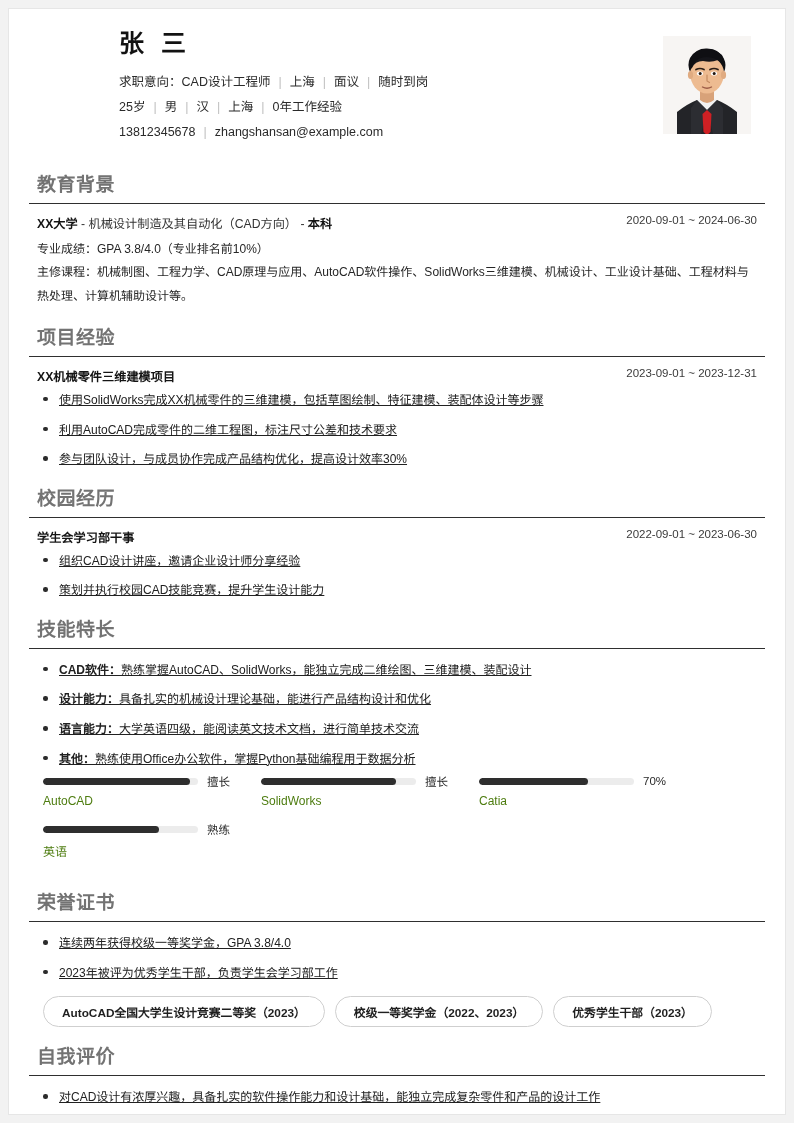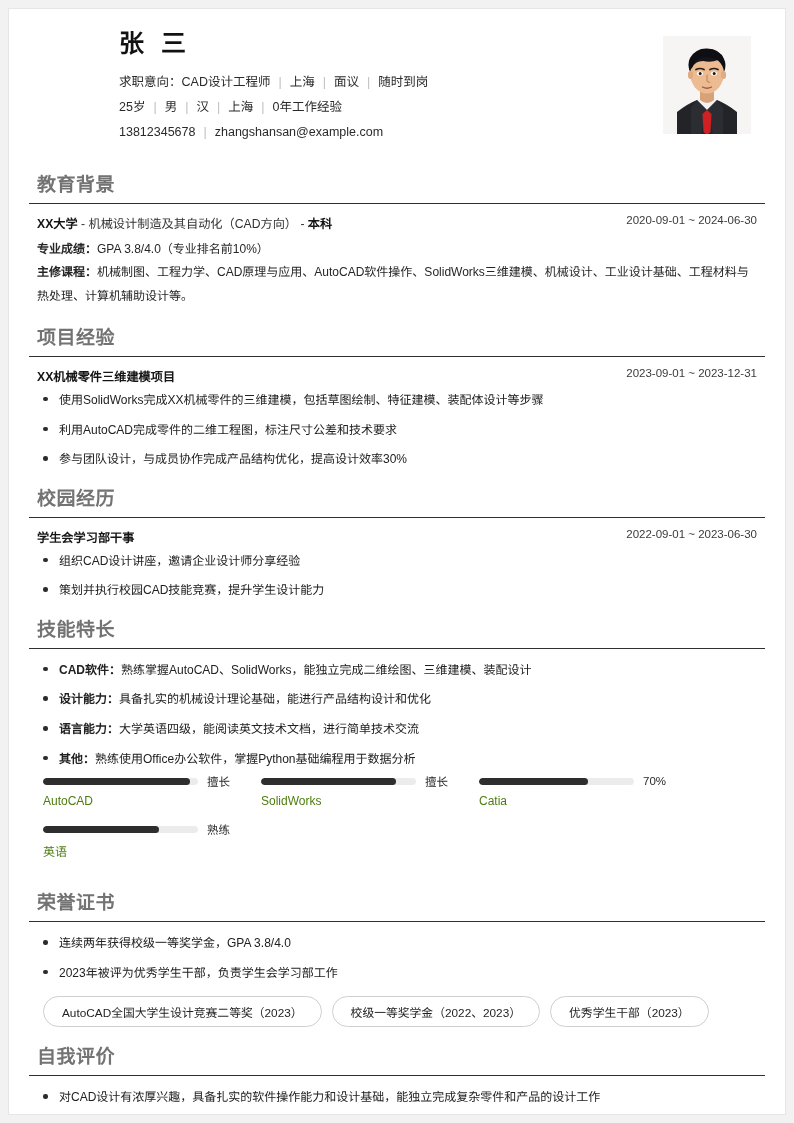--- a/index.html
+++ b/index.html
@@ -117,34 +117,35 @@
     color: #3a3a3a;
     white-space: nowrap;
     padding-left: 14px;
   }
 
   .meta-line {
     font-size: 12px;
     color: #262626;
     line-height: 1.95;
   }
-  .meta-line .k { font-weight: bold; }
+  .meta-line .k { font-weight: normal; }
 
   
   ul.bullets {
     list-style: none;
     margin: 2px 0 0 0;
   }
   ul.bullets li {
     position: relative;
     padding-left: 22px;
     font-size: 12px;
     color: #212121;
     line-height: 1.55;
     margin-bottom: 11px;
+    text-decoration: underline;
   }
   ul.bullets li:last-child { margin-bottom: 2px; }
   ul.bullets li::before {
     content: "";
     position: absolute;
     left: 6px;
     top: 6px;
     width: 4.5px;
     height: 4.5px;
     border-radius: 50%;
@@ -199,20 +200,21 @@
     margin-top: 6px;
   }
 
   
   .tags {
     display: flex;
     flex-wrap: wrap;
     gap: 10px;
     margin-top: 14px;
     padding-left: 6px;
+    font-weight: bold;
   }
 
   .tag {
     border: 1px solid #cfcfcf;
     border-radius: 999px;
     padding: 6px 18px;
     font-size: 11.8px;
     color: #1f1f1f;
     background: #fff;
     white-space: nowrap;

